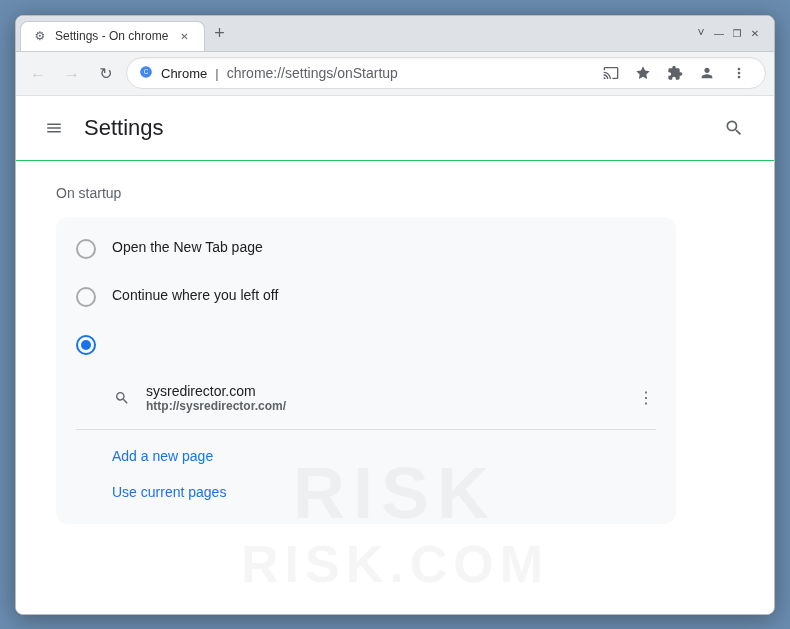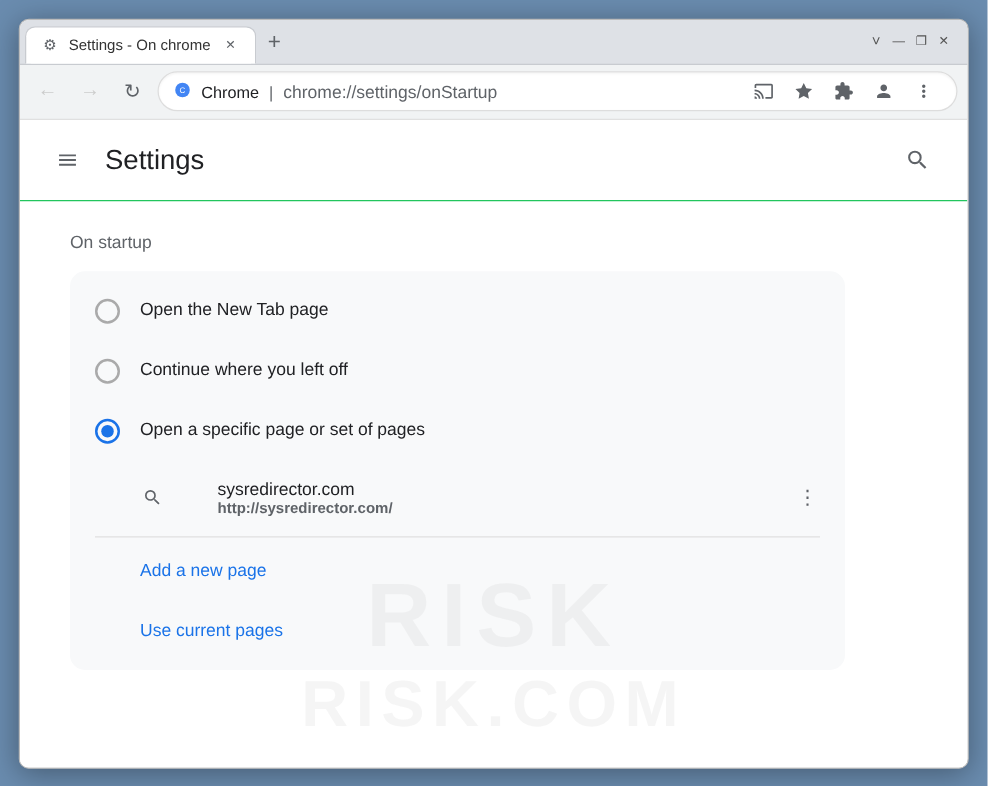--- a/index.html
+++ b/index.html
@@ -341,21 +341,20 @@
       display: flex;
       align-items: center;
       justify-content: center;
       color: #5f6368;
       font-size: 14px;
       flex-shrink: 0;
     }
 
     .startup-page-info {
       flex: 1;
-      margin-left: 28px;
     }
 
     .startup-page-name {
       font-size: 14px;
       color: #202124;
     }
 
     .startup-page-url {
       font-size: 12px;
       color: #5f6368;
@@ -371,21 +370,21 @@
       justify-content: center;
       color: #5f6368;
       font-size: 16px;
       cursor: pointer;
     }
 
     .add-links {
       padding: 8px 20px 8px 56px;
       display: flex;
       flex-direction: column;
-      gap: 16px;
+      gap: 4px;
     }
 
     .add-link {
       color: #1a73e8;
       font-size: 14px;
       cursor: pointer;
       text-decoration: none;
       padding: 8px 0;
       display: inline-block;
     }
@@ -493,21 +492,20 @@
           <span class="radio-label">Open the New Tab page</span>
         </div>
 
         <div class="radio-option">
           <div class="radio-circle"></div>
           <span class="radio-label">Continue where you left off</span>
         </div>
 
         <div class="radio-option">
           <div class="radio-circle selected"></div>
-          <span class="radio-label">Open a specific page or set of pages</span>
         </div>
 
         <div class="startup-pages-list">
           <div class="startup-page-item">
             <div class="startup-page-icon">
               <svg width="16" height="16" viewBox="0 0 24 24" fill="#5f6368">
                   <path d="M15.5 14h-.79l-.28-.27A6.471 6.471 0 0016 9.5 6.5 6.5 0 109.5 16c1.61 0 3.09-.59 4.23-1.57l.27.28v.79l5 4.99L20.49 19l-4.99-5zm-6 0C7.01 14 5 11.99 5 9.5S7.01 5 9.5 5 14 7.01 14 9.5 11.99 14 9.5 14z"></path>
                 </svg>
             </div>
             <div class="startup-page-info">

